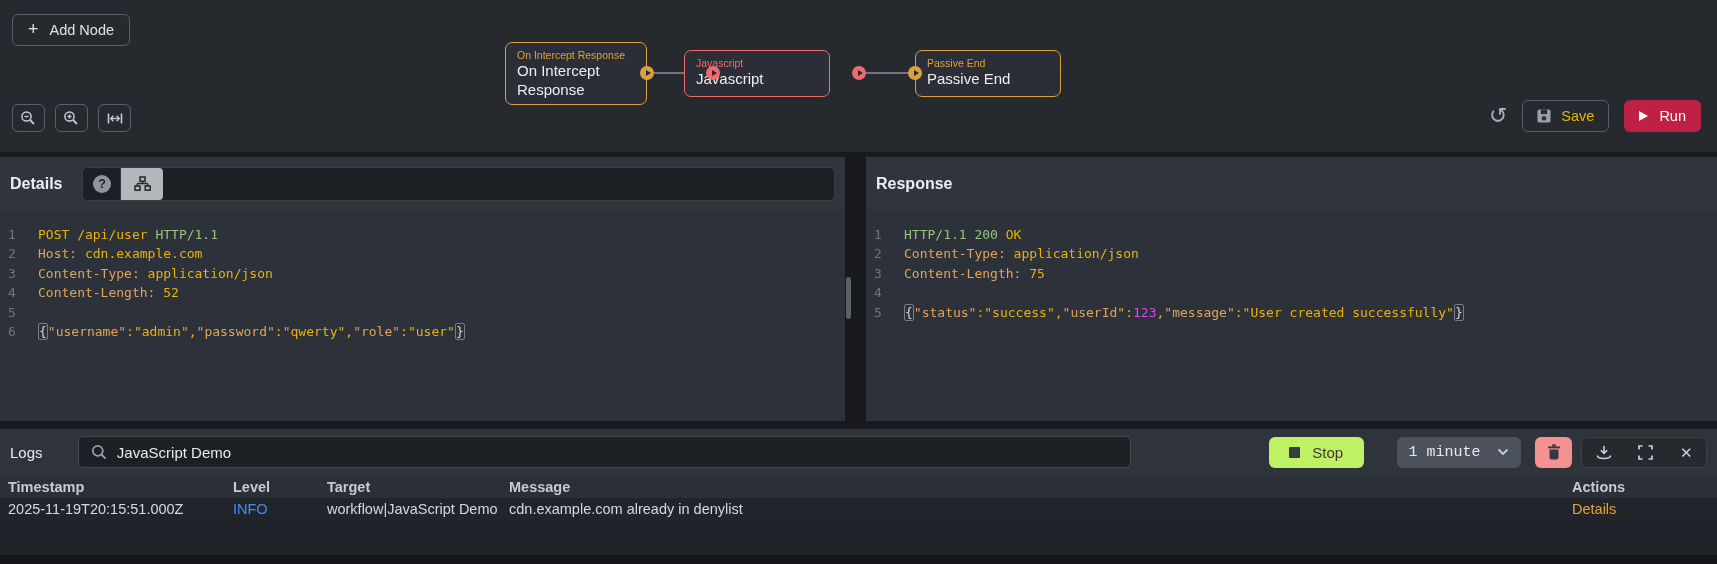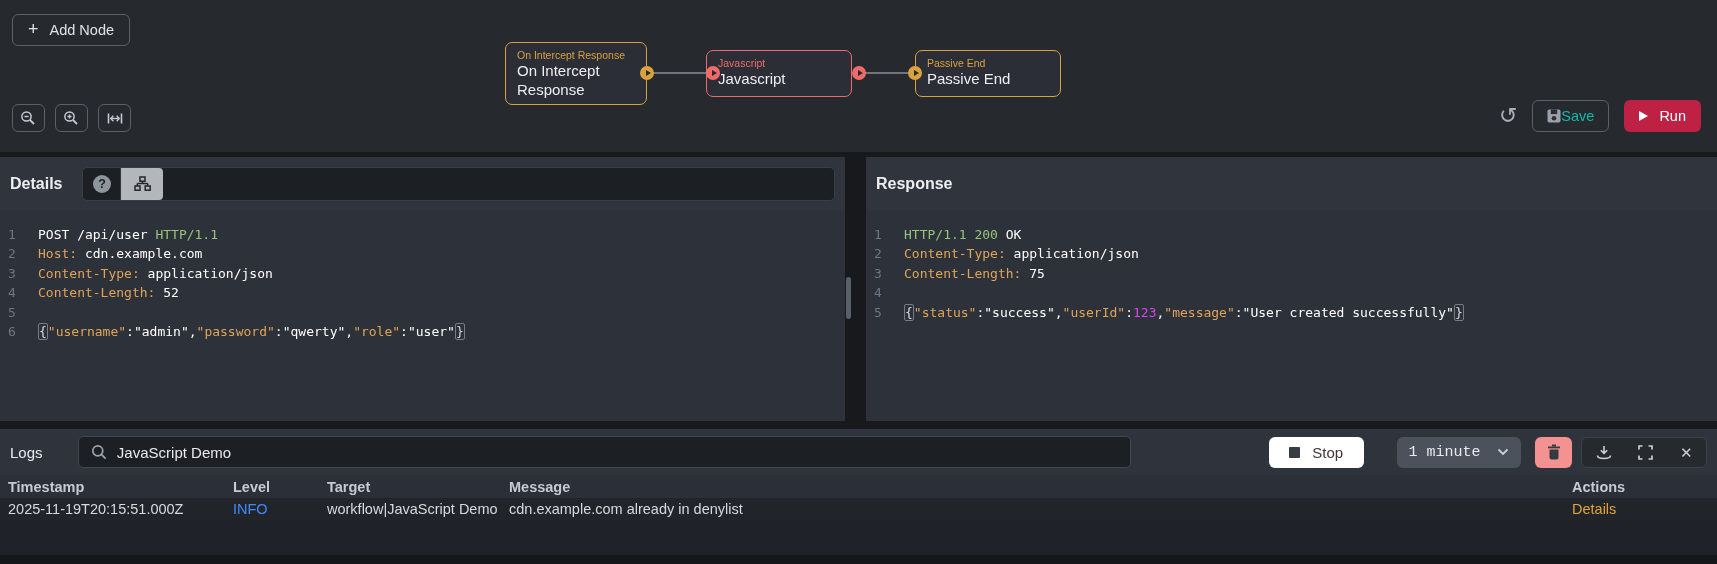--- a/index.html
+++ b/index.html
@@ -30,21 +30,21 @@
   .port {
     position:absolute; width:14px; height:14px; border-radius:50%;
     display:flex; align-items:center; justify-content:center; cursor:crosshair;
   }
   .port::after {
     content:""; display:block; margin-left:2px;
     border-left:5px solid #26292e; border-top:3.5px solid transparent; border-bottom:3.5px solid transparent;
   }
   .run-controls { position:absolute; right:16px; top:100px; display:flex; align-items:center; gap:15px; }
   .undo-btn { font-size:22px; color:#aab0b8; cursor:pointer; line-height:1; background:none; border:none; }
-  .save-btn { height:32px; padding:0 14px; font-size:14.5px; color:#14b8a6; }
+  .save-btn { height:32px; padding:0 14px; gap:10px; font-size:14.5px; color:#eab308; }
   .run-btn {
     display:inline-flex; align-items:center; height:32px; padding:0 15px; gap:11px;
     background:#bf2145; border:none; border-radius:6px; color:#fff; font-size:14.5px; cursor:pointer;
   }
   .play-tri { width:0; height:0; border-left:9px solid #fff; border-top:5.5px solid transparent; border-bottom:5.5px solid transparent; }
   
   .panels { position:absolute; left:0; top:152px; width:1717px; height:269px; background:#17191d; }
   .panel { position:absolute; top:5px; height:264px; }
   .panel-request  { left:0;   width:845px; }
   .panel-response { left:858px; width:859px;margin-left:8px; }
@@ -67,39 +67,39 @@
     display:flex; align-items:center; justify-content:center; border-radius:0 4px 4px 0;
   }
   .editor {
     position:absolute; left:0; right:0; top:53px; bottom:0;
     background:#2d313a; padding-top:15px;
     font-family:"DejaVu Sans Mono", monospace; font-size:13px;
   }
   .code-line { height:19.4px; line-height:19.4px; display:flex; white-space:pre; }
   .ln { width:30px; padding-left:8px; color:#6f7582; flex:none; }
   .lc { margin-left:8px; }
-  .w { color:#ffffff; } .g { color:#98c379; } .o { color:#e0a458; } .b { color:#d946ef; }
+  .w { color:#eab308; } .g { color:#98c379; } .o { color:#e0a458; } .b { color:#d946ef; }
   .br { color:#d5d9e0; border:1px solid #767d88; border-radius:2px; }
   .vthumb { position:absolute; left:846px; top:125px; width:5px; height:42px; background:#596069; border-radius:3px; cursor:pointer; }
   
   .logs { position:absolute; left:0; top:421px; width:1717px; height:143px; background:#1f2228; }
   .logs-divider { height:8px; background:#17191d; }
   .logs-bar { height:46px; background:#2e333c; display:flex; align-items:center; padding:0 10px; }
   .logs-title { width:68px; font-size:15px; color:#e8eaed; }
   .search-box {
     width:1055px; height:32px; background:#1c1f24; border:1px solid #43474e; border-radius:5px;
     display:flex; align-items:center; padding:0 12px; gap:10px;
   }
   .search-box input {
     flex:1; background:transparent; border:none; outline:none;
     color:#e8eaed; font-size:15px; font-family:"Liberation Sans", sans-serif;
   }
   .stop-btn {
     margin-left:138px; width:95px; height:31px; border:none; border-radius:6px;
-    background:#ffffff; color:#44333a; font-size:15px; cursor:pointer;
+    background:#bef264; color:#44333a; font-size:15px; cursor:pointer;
     display:inline-flex; align-items:center; justify-content:center; gap:12px;
   }
   .stop-square { width:11px; height:11px; background:#363c44; border-radius:1px; }
   .interval-select {
     margin-left:33px; width:125px; height:31px; background:#4b525c; border-radius:6px;
     display:flex; align-items:center; padding:0 12px; font-size:15px; color:#e8eaed; cursor:pointer;font-family:Liberation Mono, monospace;
   }
   .interval-select .chev { margin-left:auto; }
   .trash-btn {
     margin-left:14px; width:37px; height:31px; background:#f49191; border:none; border-radius:6px;
@@ -131,21 +131,21 @@
       <span>Add Node</span>
     </button>
 
     <div class="edge" style="left:647px;width:66px;"></div>
     <div class="edge" style="left:859px;width:56px;"></div>
 
     <div class="node" style="left: 505px; top: 42px; width: 142px; height: 63px; border-color: rgb(217, 162, 61);">
       <div class="nlabel" style="color: rgb(217, 162, 61);">On Intercept Response</div>
       <div class="nname">On Intercept Response</div>
     </div>
-    <div class="node" style="left: 706px; top: 50px; width: 146px; height: 47px; border-color: rgb(239, 107, 107);">
+    <div class="node" style="left: 684px; top: 50px; width: 146px; height: 47px; border-color: rgb(239, 107, 107);">
       <div class="nlabel" style="color: rgb(239, 107, 107);">Javascript</div>
       <div class="nname">Javascript</div>
     </div>
     <div class="node" style="left: 915px; top: 50px; width: 146px; height: 47px; border-color: rgb(217, 162, 61);">
       <div class="nlabel" style="color: rgb(217, 162, 61);">Passive End</div>
       <div class="nname">Passive End</div>
     </div>
 
     <div class="port" style="left: 640px; top: 66px; background: rgb(217, 162, 61);"></div>
     <div class="port" style="left: 706px; top: 66px; background: rgb(239, 107, 107);"></div>

